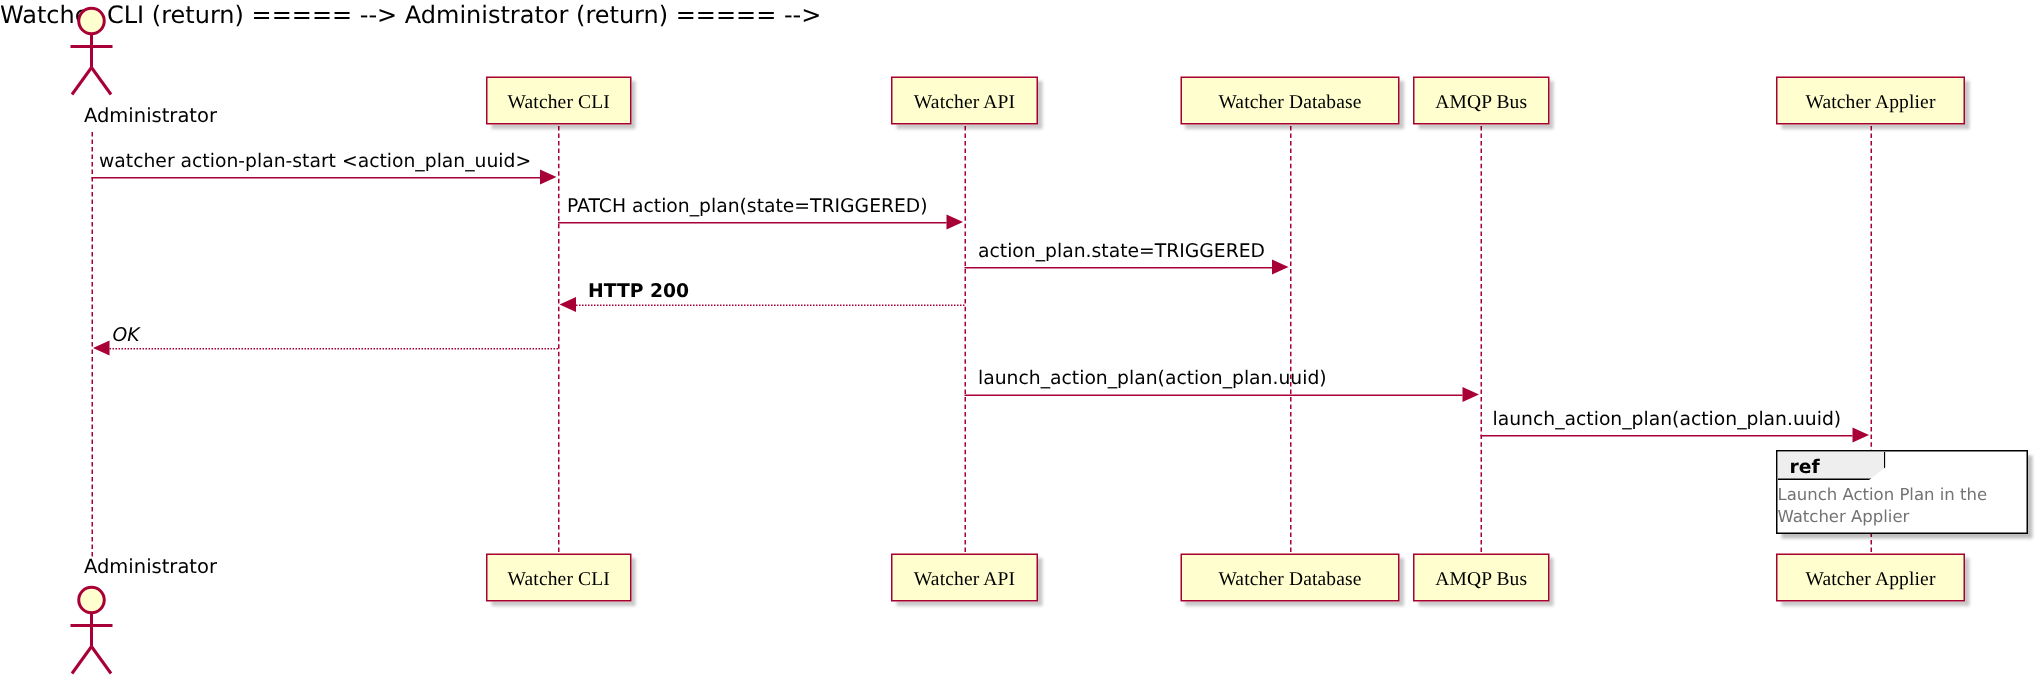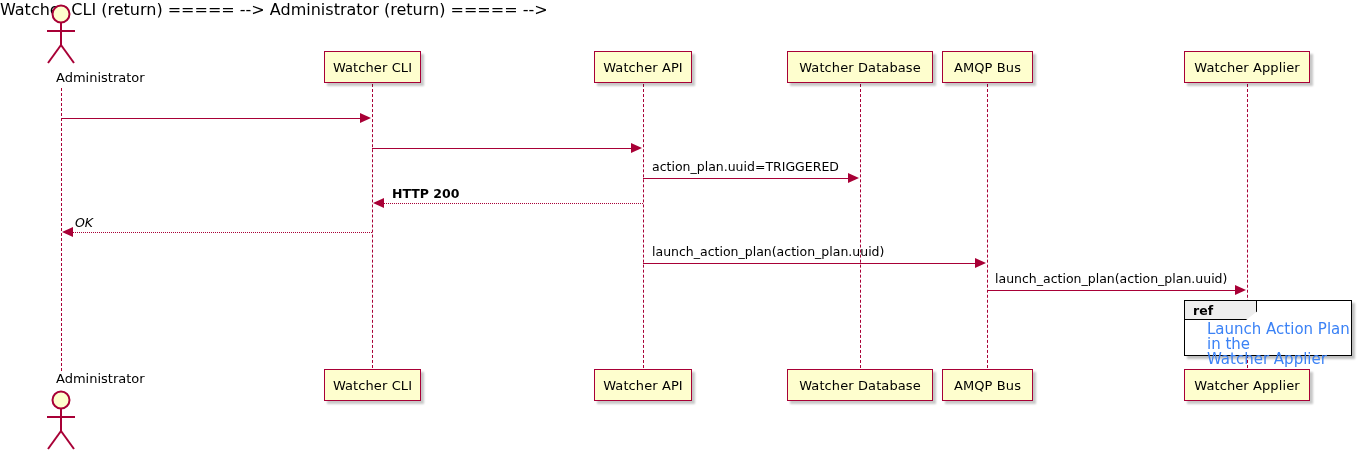--- a/index.html
+++ b/index.html
@@ -27,20 +27,21 @@
     border: 1.5px solid #A80036;
     box-shadow: 3px 3px 2px rgba(0,0,0,0.22);
     display: flex;
     align-items: center;
     justify-content: center;
     color: #000000;
     font-size: 13px;
     line-height: 1;
     white-space: nowrap;
     letter-spacing: 0.1px;
+    font-family: Liberation Serif, serif;
   }
 
   
   .lifeline {
     position: absolute;
     width: 0;
     border-left: 1px dashed #A80036;
   }
 
   
@@ -108,24 +109,24 @@
     align-items: center;
     padding-left: 8px;
     padding-right: 18px;
     font-weight: bold;
     font-size: 12.5px;
     color: #000000;
     clip-path: polygon(0 0, 100% 0, 100% 55%, calc(100% - 11px) 100%, 0 100%);
   }
   .ref-text {
     position: absolute;
-    left: 22px;
+    left: 0;
     top: 21px;
-    font-size: 15px;
-    color: #3b82f6;
+    font-size: 11px;
+    color: #737373;
     line-height: 15px;
     white-space: pre-line;
   }
 </style>
 </head>
 <body>
 
 <div id="diagram">
 
   
@@ -194,29 +195,31 @@
   <div class="participant" style="left:942px;  top:369px; width:91px;  height:32px;">
     <span>AMQP Bus</span>
   </div>
   <div class="participant" style="left:1184px; top:369px; width:126px; height:32px;">
     <span>Watcher Applier</span>
   </div>
 
   
   <div class="msg" style="left:61px; top:118px; width:300px;"></div>
   <div class="arrowhead right" style="left:360px; top:113px;"></div>
+  <div class="msg-label" style="left:66px; top:101px;">watcher action-plan-start &lt;action_plan_uuid&gt;</div>
 
   
   <div class="msg" style="left:372px; top:148px; width:259px;"></div>
   <div class="arrowhead right" style="left:631px; top:143px;"></div>
+  <div class="msg-label" style="left:378px; top:131px;">PATCH action_plan(state=TRIGGERED)</div>
 
   
   <div class="msg" style="left:643px; top:178px; width:205px;"></div>
   <div class="arrowhead right" style="left:848px; top:173px;"></div>
-  <div class="msg-label" style="left:652px; top:161px;">action_plan.uuid=TRIGGERED</div>
+  <div class="msg-label" style="left:652px; top:161px;">action_plan.state=TRIGGERED</div>
 
    Watcher CLI (return) ===== --&gt;
   <div class="msg dotted" style="left:384px; top:203px; width:259px;"></div>
   <div class="arrowhead left" style="left:373px; top:198px;"></div>
   <div class="msg-label" style="left:392px; top:188px;font-weight:bold;">HTTP 200</div>
 
    Administrator (return) ===== --&gt;
   <div class="msg dotted" style="left:73px; top:232px; width:299px;"></div>
   <div class="arrowhead left" style="left:62px; top:227px;"></div>
   <div class="msg-label" style="left:75px; top:217px;font-style:italic;">OK</div>

